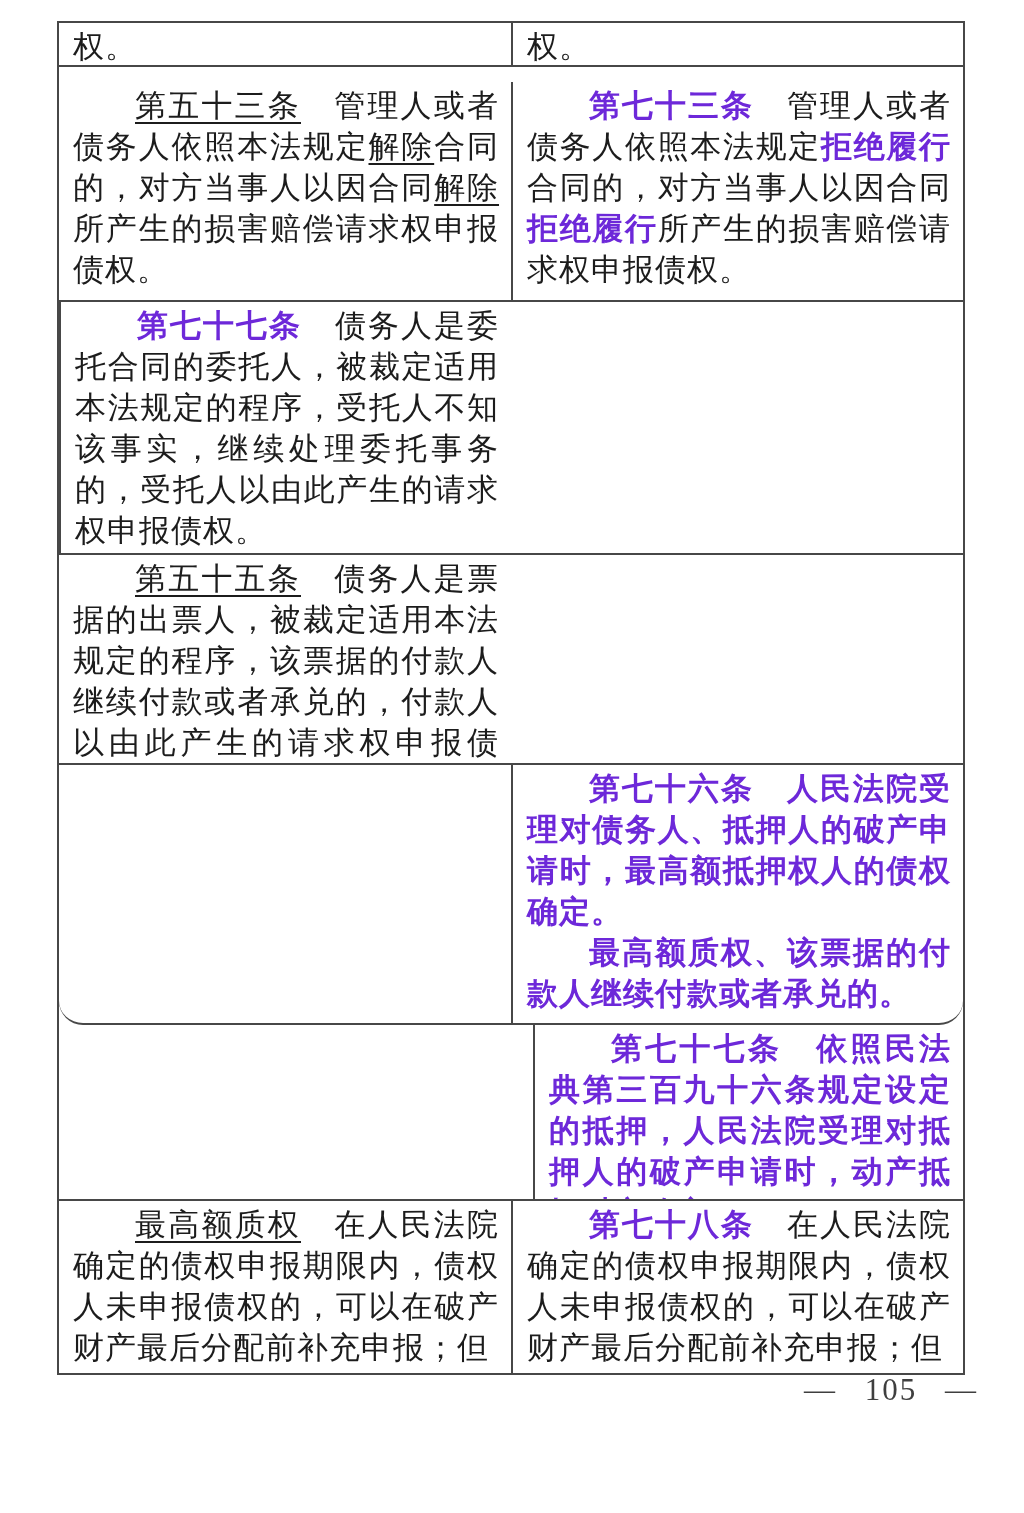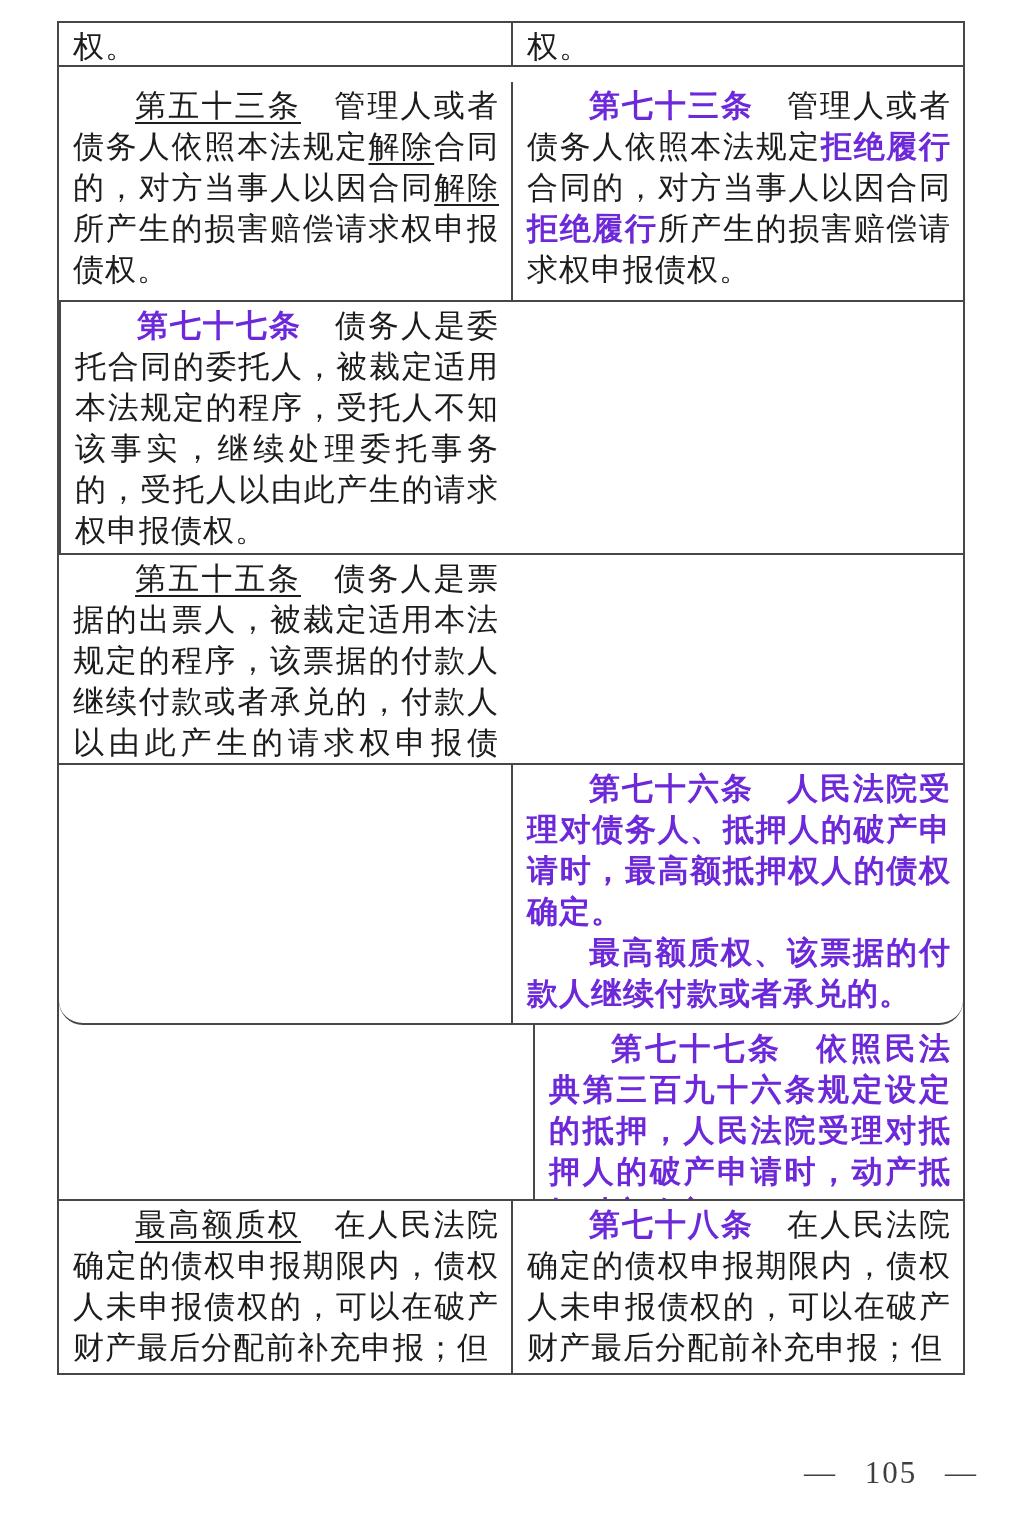--- a/index.html
+++ b/index.html
@@ -45,21 +45,21 @@
     text-decoration-thickness: 2px;
     text-underline-offset: 6px;
   }
   .b {
     font-family: "Liberation Sans", "DejaVu Sans", sans-serif;
     font-weight: 700;
     color: #6d28d9;
   }
   .page-number {
     position: absolute;
-    top: 1455px;
+    top: 1372px;
     right: 46px;
     font-size: 31px;
     color: #3f3f3f;
     word-spacing: 18px;
     letter-spacing: 2px;
   }
 </style>
 </head>
 <body>
 

